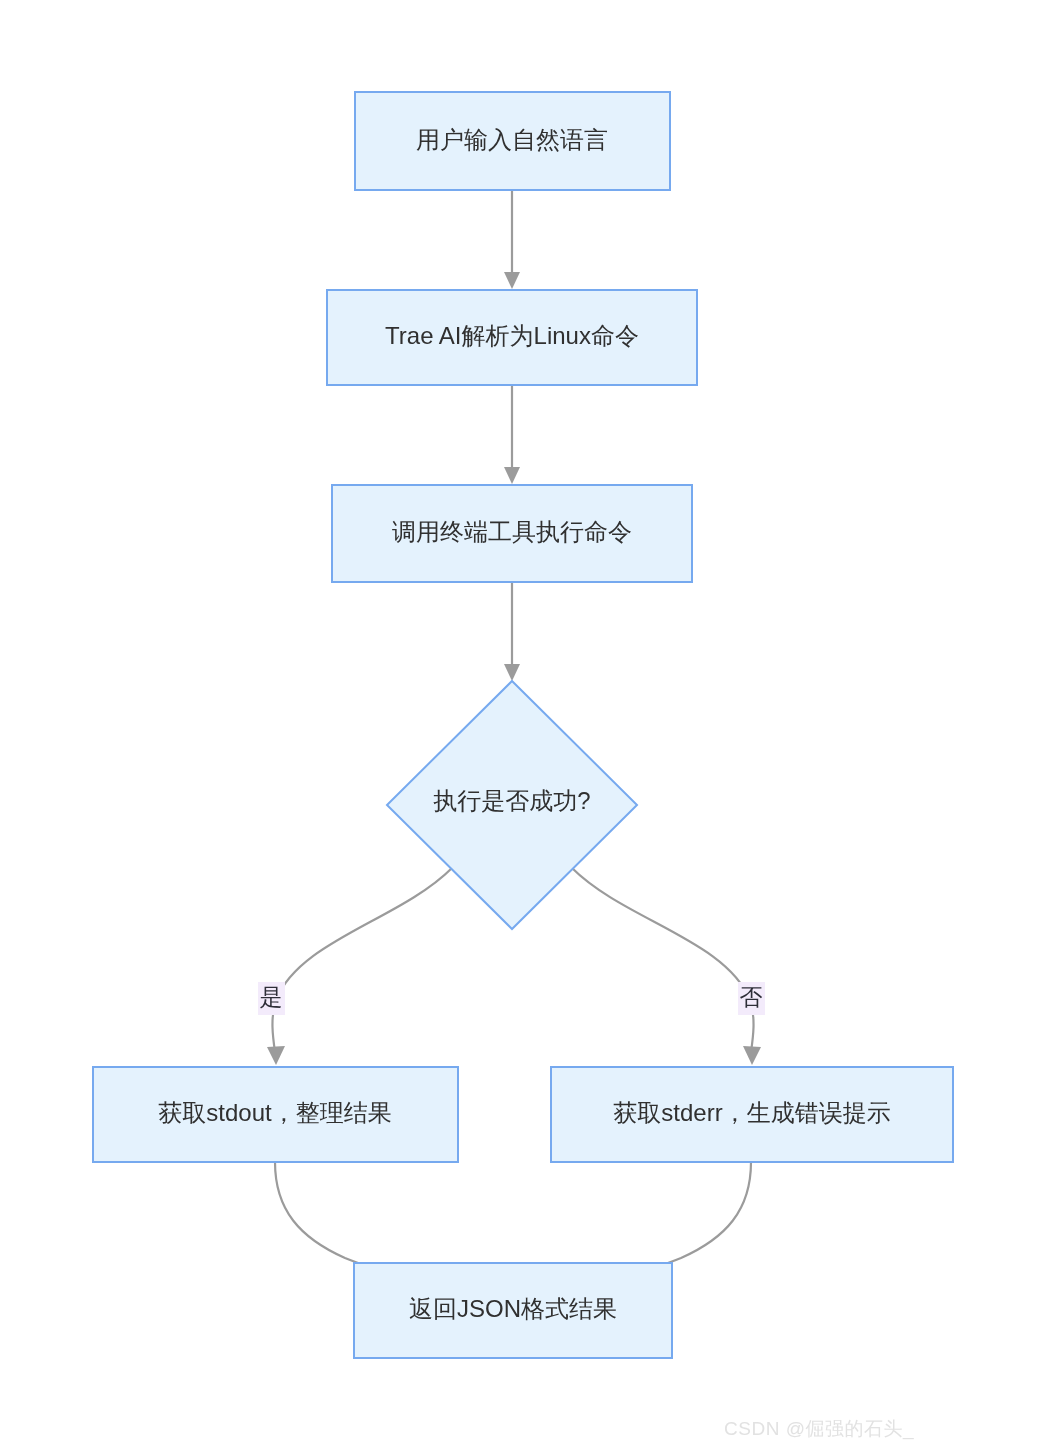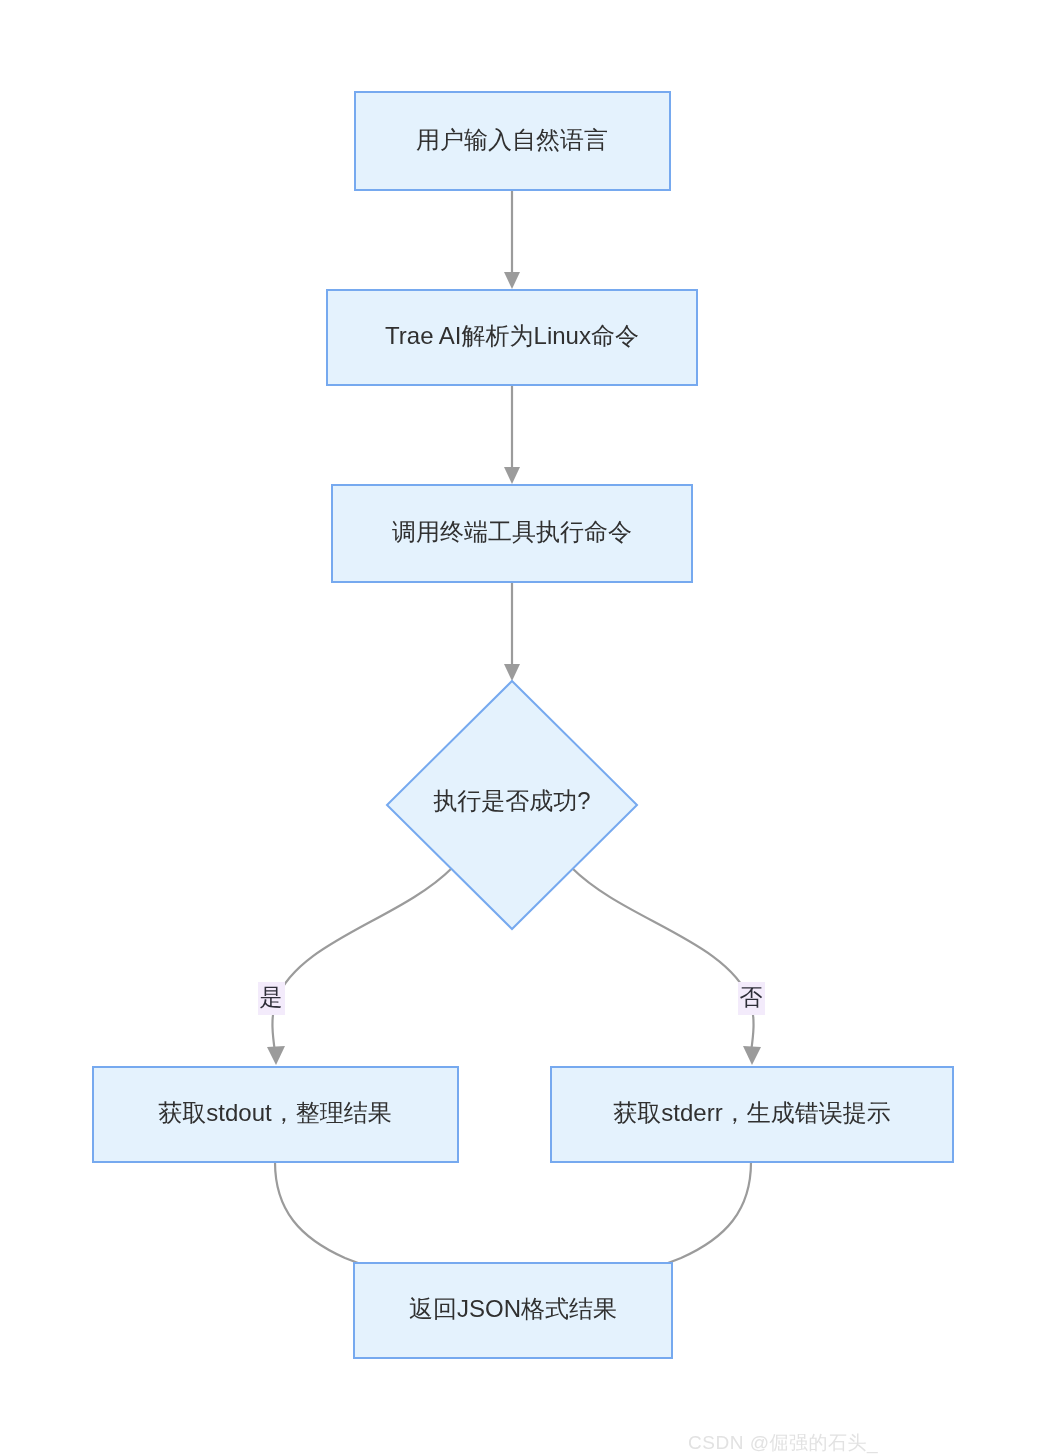--- a/index.html
+++ b/index.html
@@ -13,20 +13,21 @@
     position: relative;
     overflow: hidden;
     font-family: "Liberation Sans", "DejaVu Sans", sans-serif;
   }
   #flow-root {
     position: absolute;
     left: 0;
     top: 0;
     width: 896px;
     height: 1456px;
+    padding-left: 36px;
   }
   svg.flow-svg {
     position: absolute;
     left: 0;
     top: 0;
     width: 1048px;
     height: 1456px;
     display: block;
   }
   .node-shape {
@@ -57,21 +58,21 @@
   .edge-label-text {
     fill: #2e2e38;
     font-family: "Liberation Sans", "DejaVu Sans", sans-serif;
     font-size: 23px;
     text-anchor: middle;
     dominant-baseline: middle;
   }
   .watermark {
     position: absolute;
     right: 18px;
-    bottom: 0;
+    bottom: 14px;
     color: #e2e2e2;
     font-family: "Liberation Sans", "DejaVu Sans", sans-serif;
     font-size: 19px;
     letter-spacing: 0.5px;
     user-select: none;
   }
 </style>
 </head>
 <body>
 

